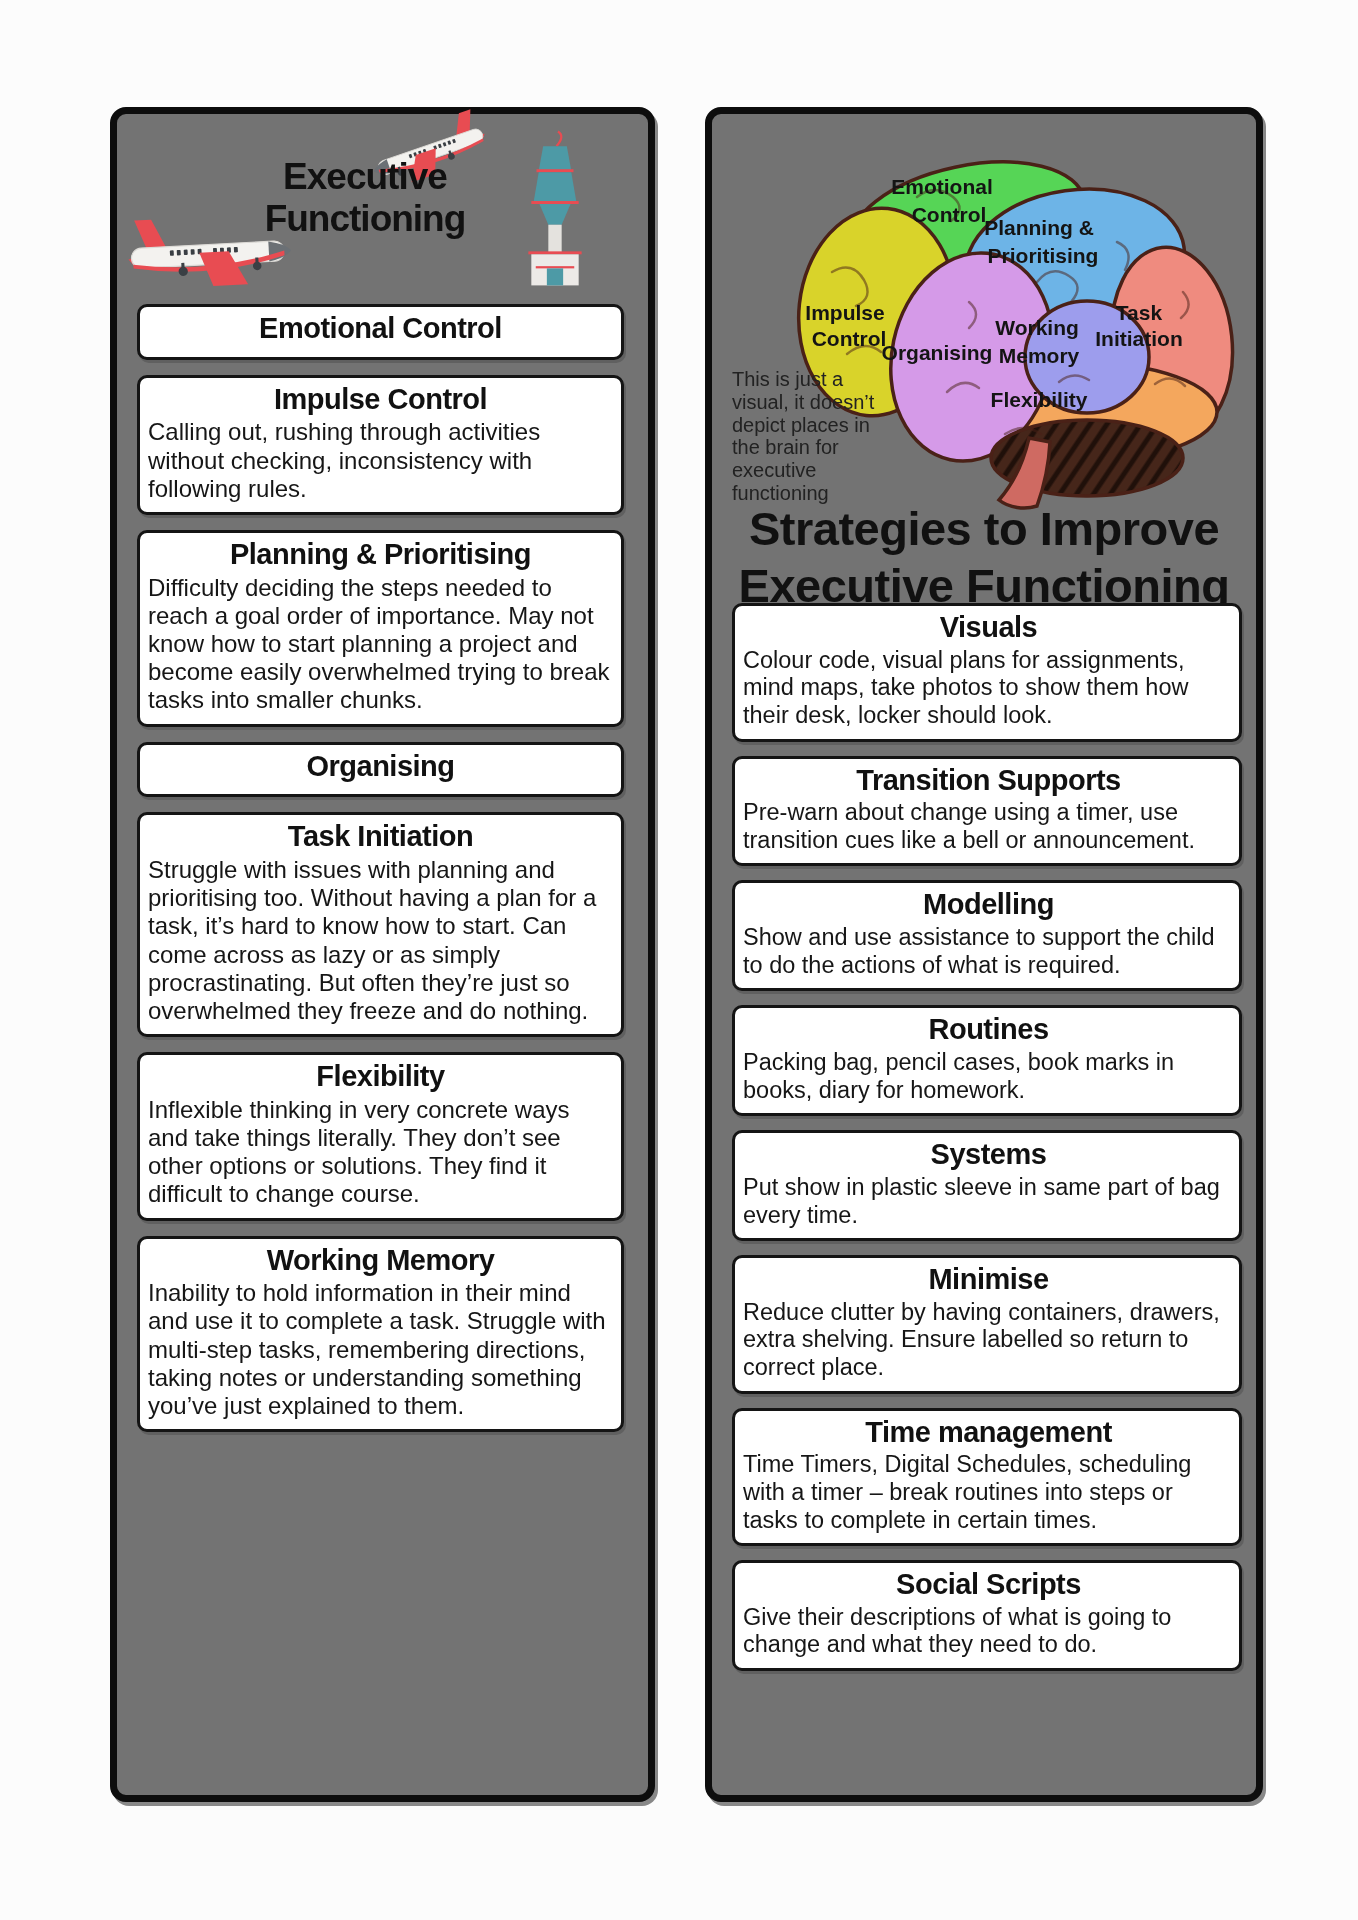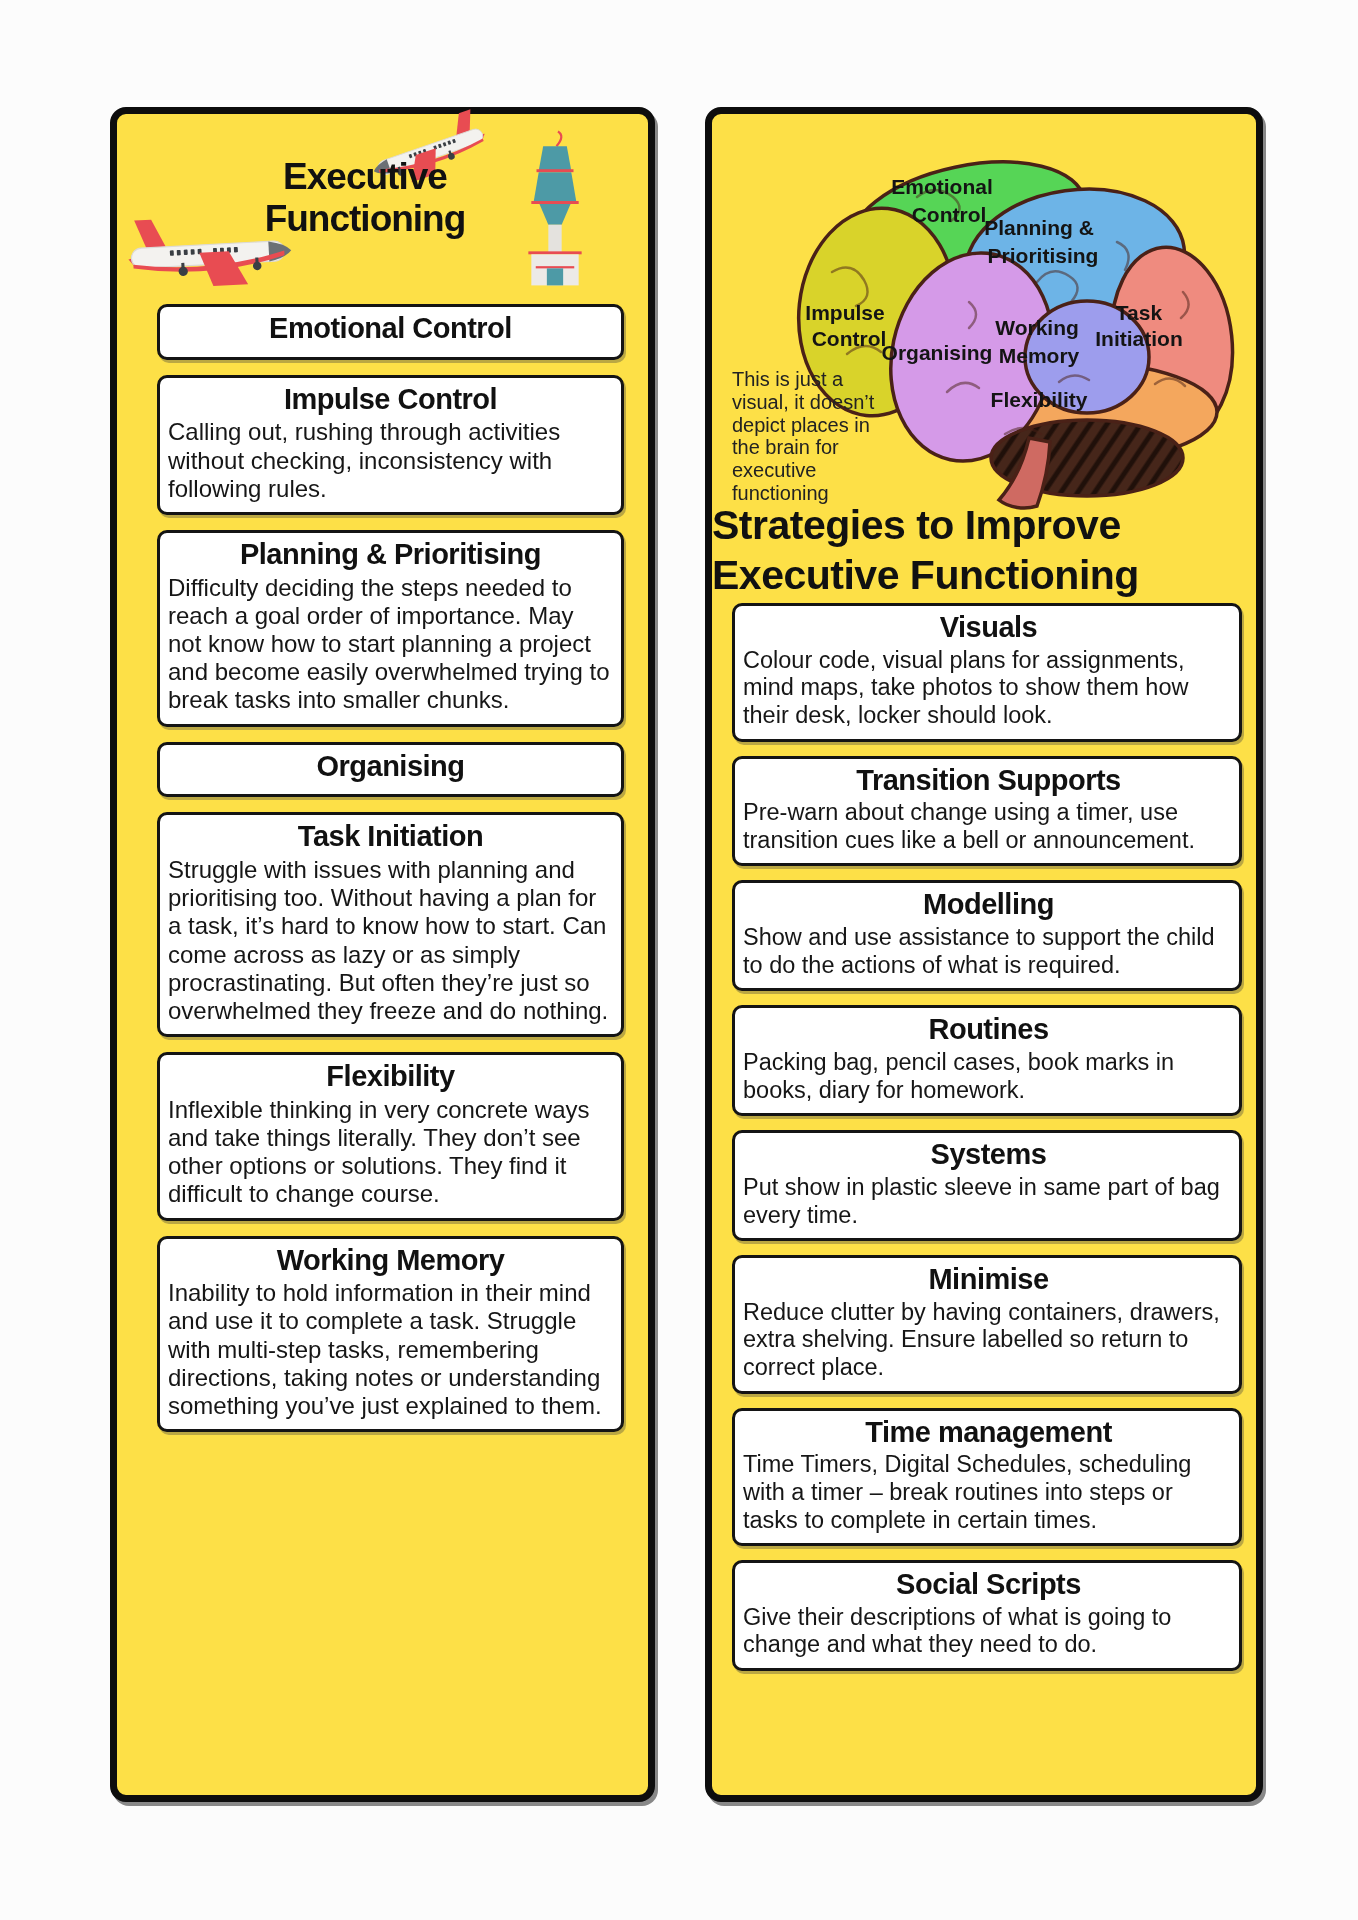--- a/index.html
+++ b/index.html
@@ -1,52 +1,52 @@
 <!DOCTYPE html>
 <html><head>
 <meta charset="utf-8">
 <style>
   * { box-sizing: border-box; margin: 0; padding: 0; }
   html, body { width: 1358px; }
   body { font-family: "Liberation Sans", "DejaVu Sans", sans-serif; background: #ffffff; }
   .page { position: relative; width: 1358px; height: 1920px; background: #fcfcfc; overflow: hidden; color: #111; }
 
-  .panel { position: absolute; top: 107px; height: 1695px; background: #fde047;
+  .panel { position: absolute; top: 107px; height: 1695px; background: #737373;
            border: 7px solid #0d0d0d; border-radius: 16px;
            box-shadow: 3px 4px 0 rgba(40,40,40,.55); }
   .panel-left  { left: 110px; width: 545px; }
   .panel-right { left: 705px; width: 558px; }
 
   
   .hdr { position: relative; height: 190px; }
   .main-title { position: absolute; left: 72px; top: 42px; width: 352px; text-align: center;
                 font-size: 37px; font-weight: 700; letter-spacing: -1px; }
   .plane-top  { position: absolute; left: 250px; top: 8px;  width: 122px; transform: rotate(-19deg); }
   .plane-top svg { transform: scaleX(-1); }
   .plane-left { position: absolute; left: 8px;  top: 98px; width: 170px; transform: rotate(-3deg); }
   .plane-top svg, .plane-left svg, .tower svg { display: block; width: 100%; height: auto; }
   .tower { position: absolute; left: 401px; top: 16px; width: 74px; }
 
   
   .box { border: 3px solid #141414; border-radius: 10px; background: #fff;
-         margin: 0 24px 15px 40px; padding: 3px 8px 9px 8px;
+         margin: 0 24px 15px 20px; padding: 3px 8px 9px 8px;
          box-shadow: 2px 3px 0 rgba(60,60,60,.35); }
   .box h3 { text-align: center; font-size: 29px; font-weight: 700; line-height: 1.3; letter-spacing: -0.5px; }
   .box p  { font-size: 24px; line-height: 1.175; color: #161616; }
 
   .panel-right .box { margin: 0 14px 14px 20px; padding: 3px 5px 9px 8px; }
   .panel-right .box p { font-size: 23.5px; }
   .rboxes { position: absolute; top: 489px; left: 0; right: 0; }
 
   .brain-wrap { position: absolute; left: 75px; top: 28px; width: 460px; height: 372px; }
   .brain-wrap svg { display: block; width: 100%; height: 100%; }
   .note { position: absolute; left: 20px; top: 254px; width: 162px;
           font-size: 20px; line-height: 1.14; color: #222; }
-  .strat-title { position: absolute; top: 386px; left: 0; width: 100%; text-align: left;
-                 font-size: 41px; font-weight: 700; line-height: 1.22; letter-spacing: -0.5px; }
+  .strat-title { position: absolute; top: 386px; left: 0; width: 100%; text-align: center;
+                 font-size: 47px; font-weight: 700; line-height: 1.22; letter-spacing: -0.5px; }
 
   .brain-label { font-weight: 700; font-size: 21px; fill: #141414; text-anchor: middle;
                  font-family: "Liberation Sans", "DejaVu Sans", sans-serif; }
 </style>
 </head>
 <body>
 
 <svg width="0" height="0" style="position:absolute" aria-hidden="true">
   <defs>
     <symbol id="plane" viewBox="0 0 220 100">

